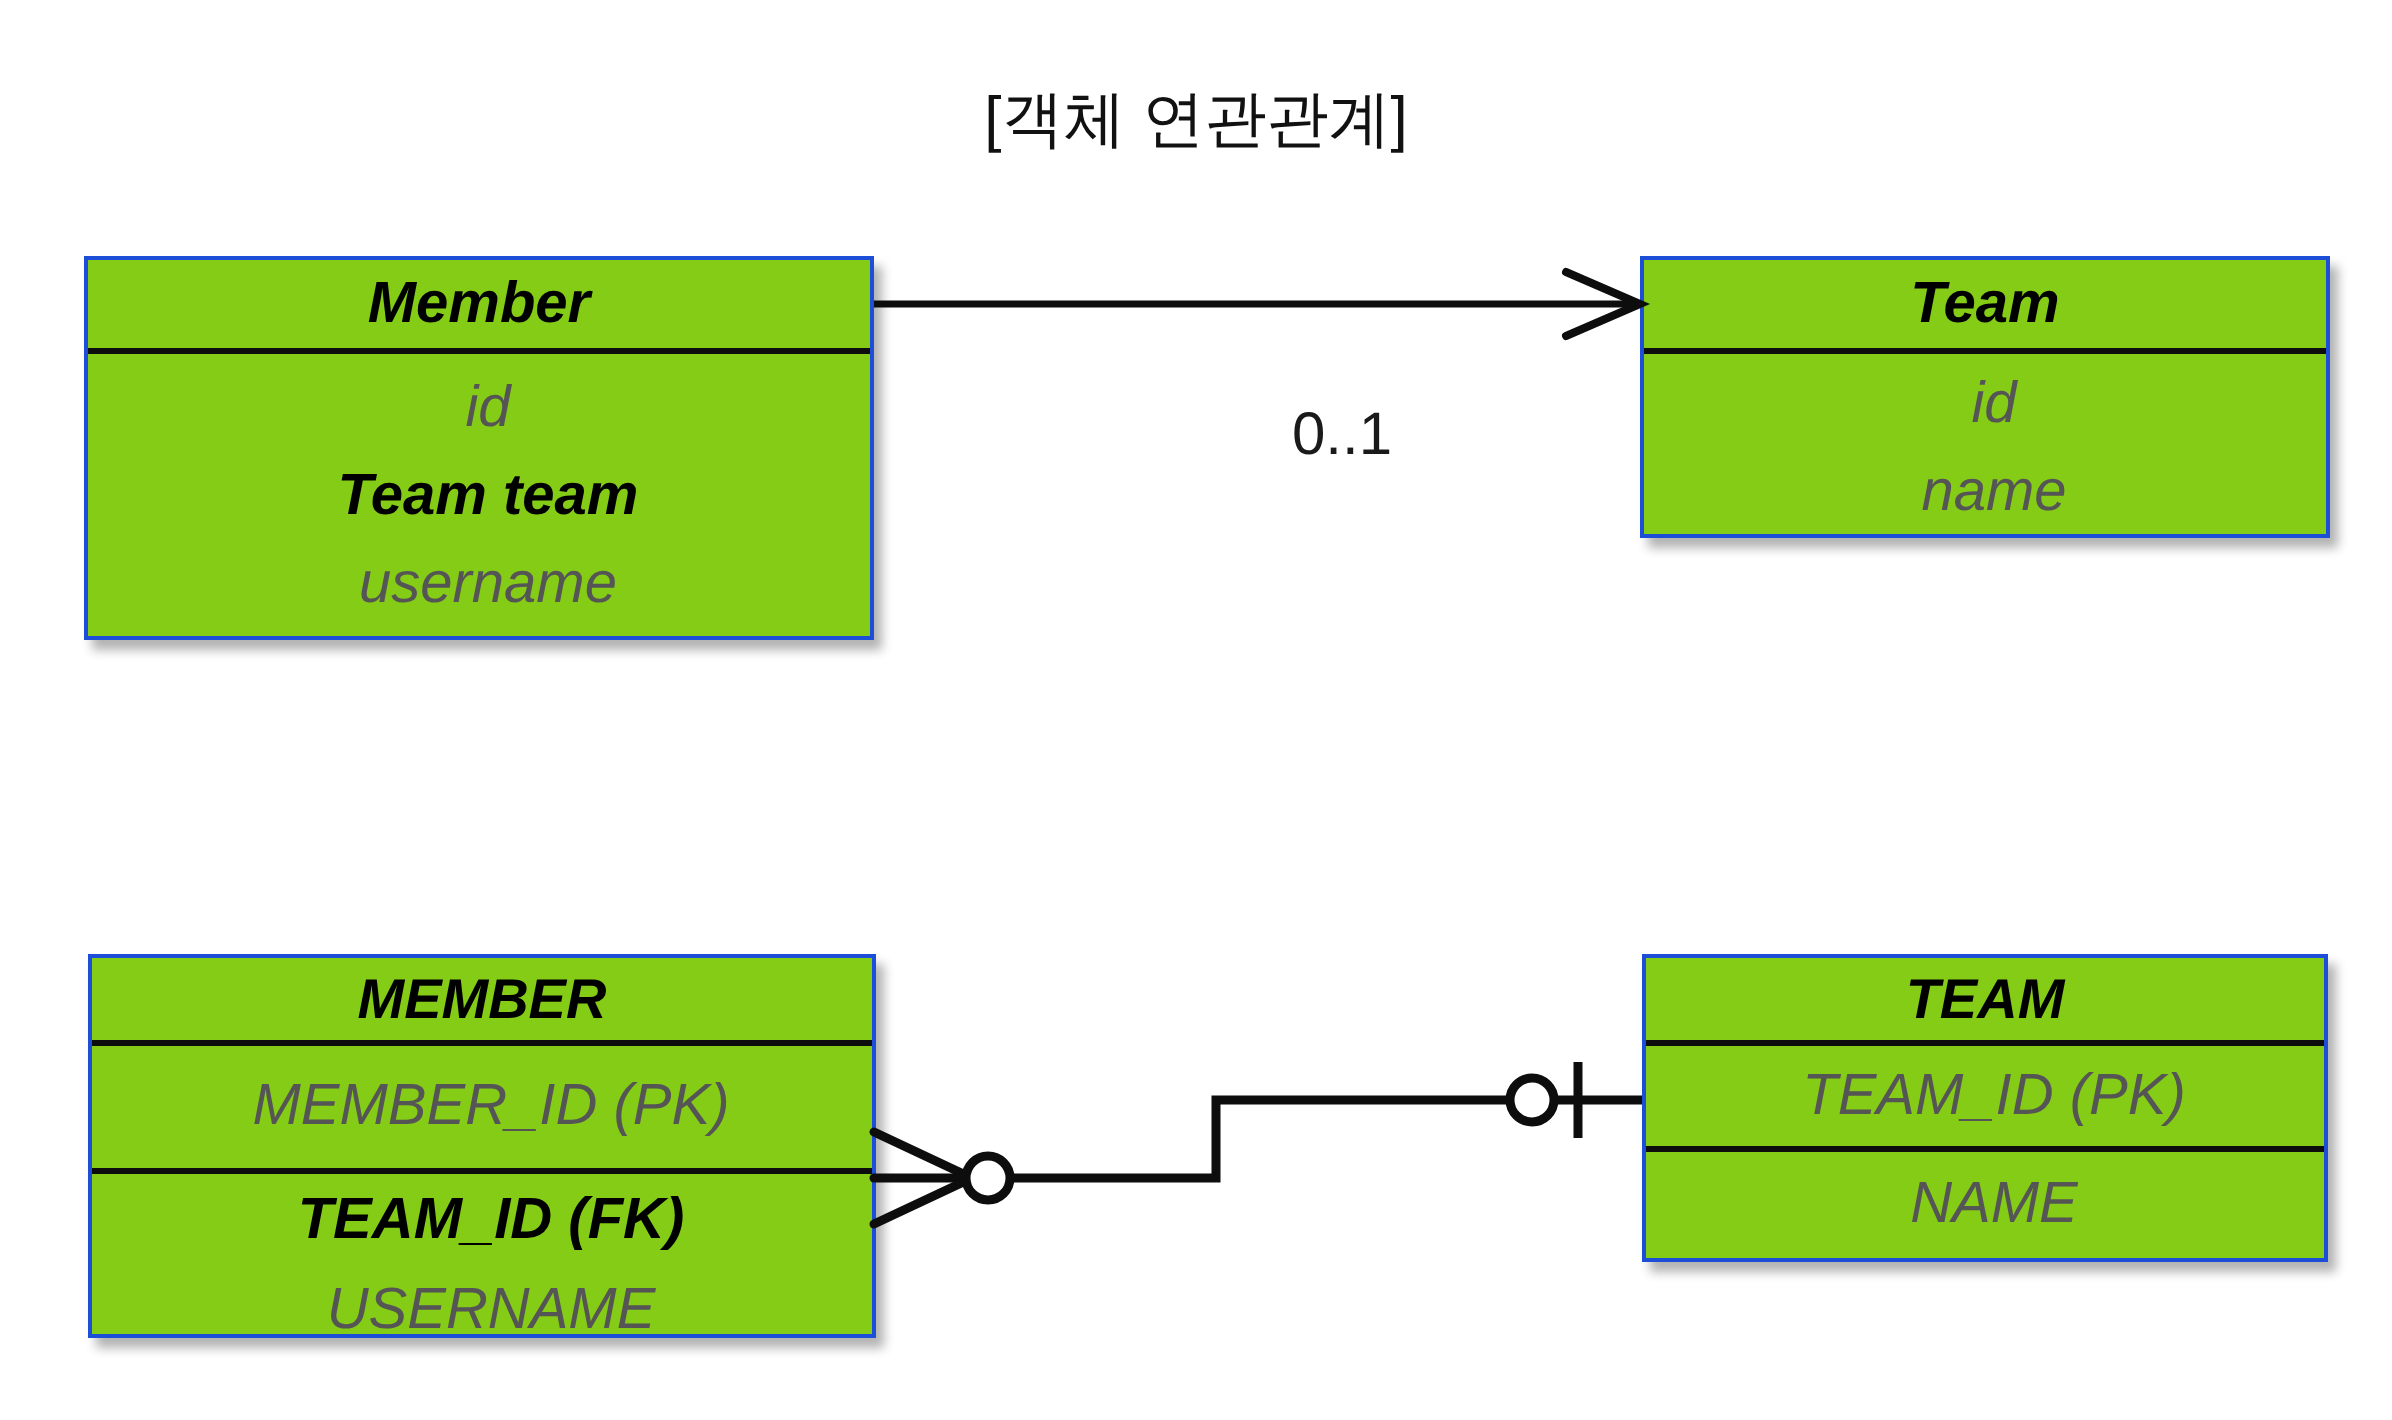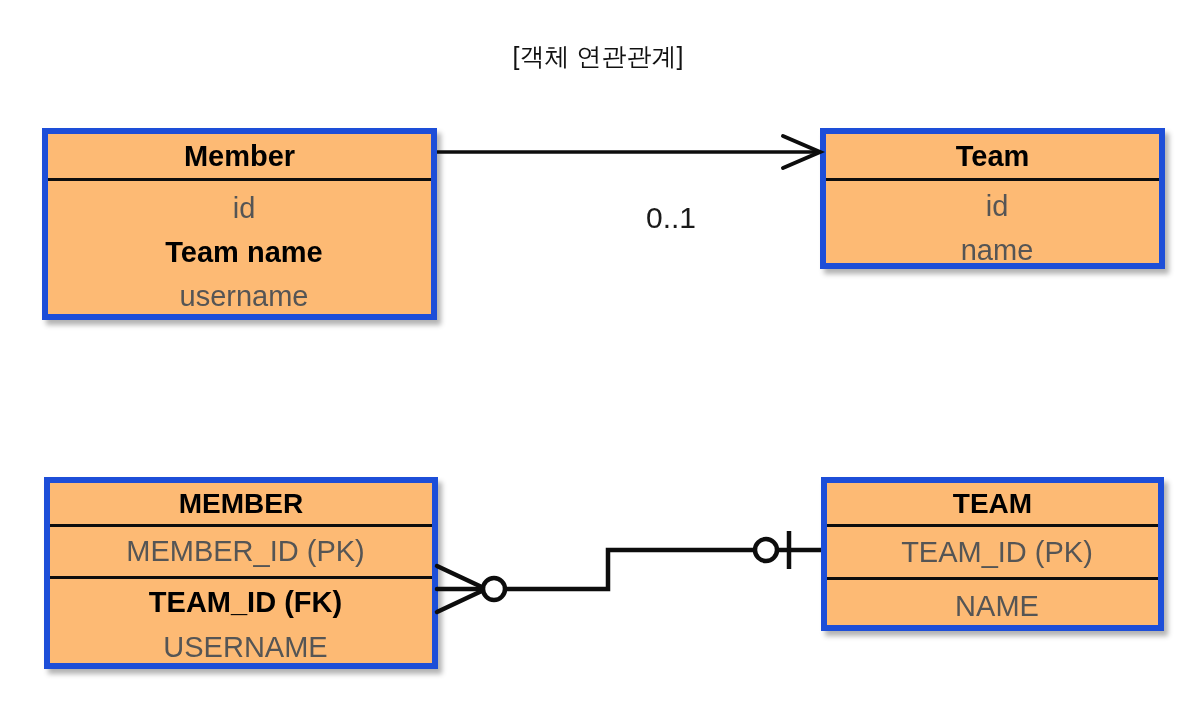--- a/index.html
+++ b/index.html
@@ -24,37 +24,38 @@
     width: 1196px;
     height: 710px;
   }
 
   
   .section-title {
     position: absolute;
     width: 100%;
     left: 0;
     text-align: center;
-    font-size: 25px;
+    font-size: 31px;
     line-height: 1;
     font-weight: 400;
     color: #111111;
     letter-spacing: 0px;
     white-space: nowrap;
   }
   #title-object { top: 44px; }
   #title-table  { top: 409px; }
 
   
   .box {
     position: absolute;
     box-sizing: border-box;
-    background: #fdba74;
-    border: 6px solid #1d4ed8;
+    background: #84cc16;
+    border: 2px solid #1d4ed8;
     box-shadow: 4px 5px 5px rgba(0,0,0,0.30);
+    font-style: italic;
   }
   .box .hdr {
     box-sizing: border-box;
     width: 100%;
     text-align: center;
     font-weight: bold;
     color: #000000;
     border-bottom: 3px solid #0d0d0d;
     display: flex;
     align-items: center;
@@ -87,21 +88,21 @@
   #box-member-obj .fld  { font-size: 29px; line-height: 44px; }
 
   #box-team-obj { left: 820px; top: 128px; width: 345px; height: 141px; }
   #box-team-obj .hdr  { height: 47px; font-size: 29px; }
   #box-team-obj .sect { height: 91px; padding-top: 2px; }
   #box-team-obj .fld  { font-size: 29px; line-height: 44px; }
 
   
   #box-member-tbl { left: 44px;  top: 477px; width: 394px; height: 192px; }
   #box-member-tbl .hdr { height: 44px; font-size: 28px; }
-  #box-member-tbl .sect-pk { height: 52px; }
+  #box-member-tbl .sect-pk { height: 64px; }
   #box-member-tbl .sect-cols { height: 91px; }
   #box-member-tbl .fld { font-size: 29px; line-height: 45px; }
 
   #box-team-tbl { left: 821px; top: 477px; width: 343px; height: 154px; }
   #box-team-tbl .hdr { height: 44px; font-size: 28px; }
   #box-team-tbl .sect-pk { height: 53px; }
   #box-team-tbl .sect-cols { height: 52px; }
   #box-team-tbl .fld { font-size: 29px; line-height: 50px; }
 
   
@@ -141,21 +142,21 @@
 <body>
 
 <div id="canvas">
 
   <div class="section-title" id="title-object">[객체 연관관계]</div>
 
   <div class="box" id="box-member-obj">
     <div class="hdr">Member</div>
     <div class="sect">
       <div class="fld">id</div>
-      <div class="fld key">Team name</div>
+      <div class="fld key">Team team</div>
       <div class="fld">username</div>
     </div>
   </div>
 
   <div class="box" id="box-team-obj">
     <div class="hdr">Team</div>
     <div class="sect">
       <div class="fld">id</div>
       <div class="fld">name</div>
     </div>

